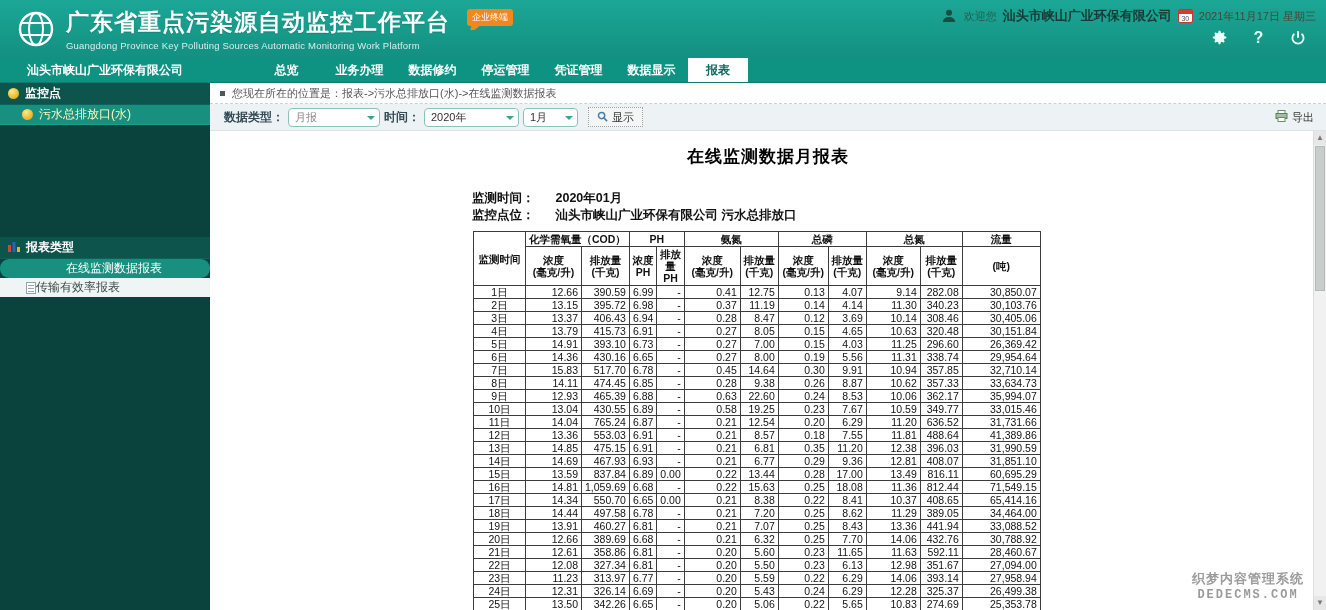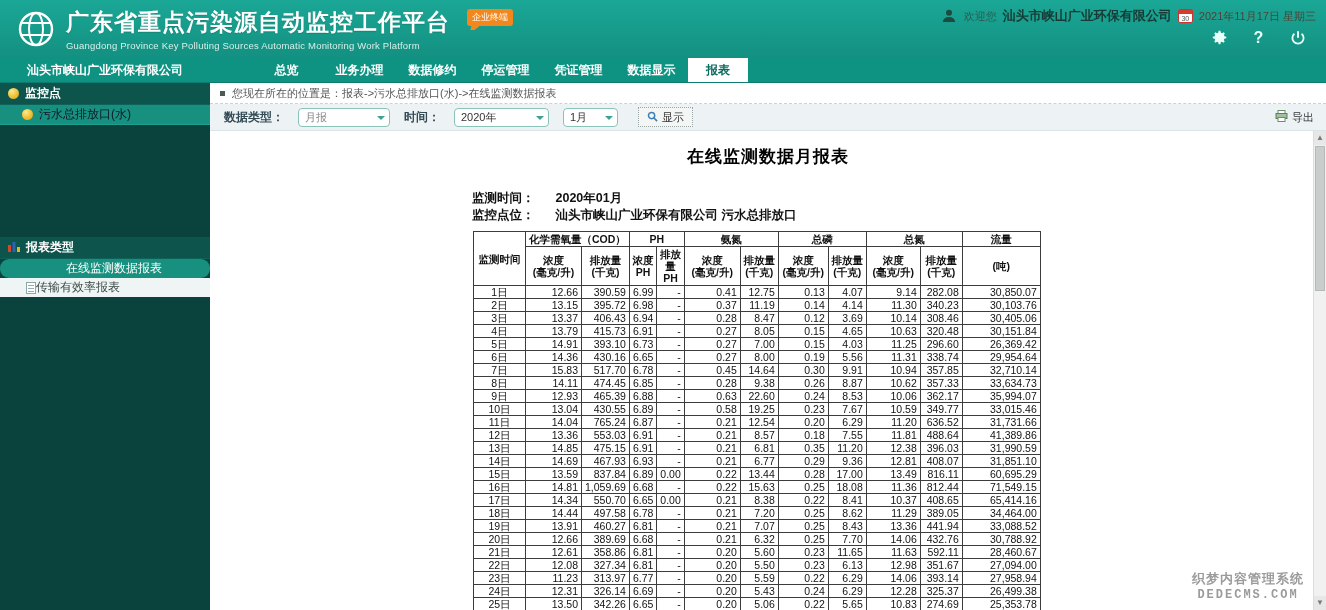--- a/index.html
+++ b/index.html
@@ -30,33 +30,33 @@
   .nav-bar { height:25px; background:#0e9383; display:flex; align-items:stretch; border-bottom:1px solid #0b7c6f; }
   .nav-company { width:210px; text-align:center; line-height:25px; font-size:12px; font-weight:bold; color:#fff; }
   .nav-menu { display:flex; margin-left:40px; }
   .nav-item { width:73px; text-align:center; line-height:25px; font-size:12px; font-weight:bold; color:#fff; cursor:pointer; }
   .nav-item.active { background:#fff; color:#0b6a5e; width:60px; }
 
   
   .main { display:flex; height:527px;justify-content:center; }
   .sidebar { width:210px; background:#0a423e; flex:none; display:flex; flex-direction:column; }
   .side-header { height:22px; display:flex; align-items:center; gap:6px; padding-left:8px; background:#0d544c; color:#fff; font-size:12px; font-weight:bold; border-bottom:1px solid #0f625a; }
-  .side-item-sel { height:20px; display:flex; align-items:center; gap:6px; padding-left:22px; background:#17907f; color:#0f172a; font-size:12px; border-bottom:1px solid #1ba08e; cursor:pointer; }
+  .side-item-sel { height:20px; display:flex; align-items:center; gap:6px; padding-left:22px; background:#17907f; color:#fef9c3; font-size:12px; border-bottom:1px solid #1ba08e; cursor:pointer; }
   .side-gap { height:112px; }
   .side-item-sel2 { height:19px; display:flex; align-items:center; padding-left:66px; background:#17907f; color:#fff; font-size:12px; cursor:pointer;border-radius:9px; }
   .side-item-plain { height:19px; display:flex; align-items:center; padding-left:26px; background:#eff5f4; color:#3c4a47; font-size:12px; cursor:pointer; }
   .sphere { width:11px; height:11px; border-radius:50%; background:radial-gradient(circle at 35% 30%, #ffe98a, #e8b422 70%, #a87c10); flex:none; }
   .doc-ic { width:10px; height:12px; background:#fff; border:1px solid #8aa; position:relative; flex:none; }
   .doc-ic::before { content:""; position:absolute; left:1px; right:1px; top:2px; height:1px; background:#9ab; box-shadow:0 3px 0 #9ab, 0 6px 0 #9ab; }
 
   .content { flex:1; background:#fff; display:flex; flex-direction:column; position:relative; }
   .breadcrumb { height:21px; line-height:21px; font-size:11px; color:#555; padding-left:10px; border-bottom:1px dashed #c8d2d0; background:#fff; }
   .crumb-bullet { display:inline-block; width:5px; height:5px; background:#4a5a56; margin-right:7px; vertical-align:1px; }
 
-  .filter-bar { height:27px; background:#edf3f5; border-bottom:1px solid #dbe4e6; display:flex; align-items:center; padding-left:14px; gap:14px; }
+  .filter-bar { height:27px; background:#edf3f5; border-bottom:1px solid #dbe4e6; display:flex; align-items:center; padding-left:14px; gap:4px; }
   .f-label { font-size:12px; font-weight:bold; color:#334a55; }
   .select-box { position:relative; height:19px; background:#fff; border:1px solid #8bc3ba; border-radius:4px; display:flex; align-items:center; padding:0 16px 0 6px; font-size:11px; color:#333; cursor:pointer; }
   .select-box.dim { color:#888; }
   .select-box .arrow { position:absolute; right:4px; top:7px; width:0; height:0; border:4px solid transparent; border-top-color:#3aa394; border-bottom:0; }
   .w110 { width:92px; } .w95 { width:95px; } .w55 { width:55px; }
   .show-btn { height:20px; display:flex; align-items:center; gap:4px; border:1px dotted #9aa5a3; background:#f4f6f6; padding:0 8px; font-size:11px; color:#333; cursor:pointer; margin-left:6px; }
   .export-wrap { margin-left:auto; margin-right:12px; display:flex; align-items:center; gap:4px; font-size:11px; color:#333; cursor:pointer; }
 
   .report-area { position:relative; flex:1; overflow:hidden; }
   .report-title { margin-top:14px; text-align:center; font-size:17px; font-weight:bold; color:#000; letter-spacing:1px; }

